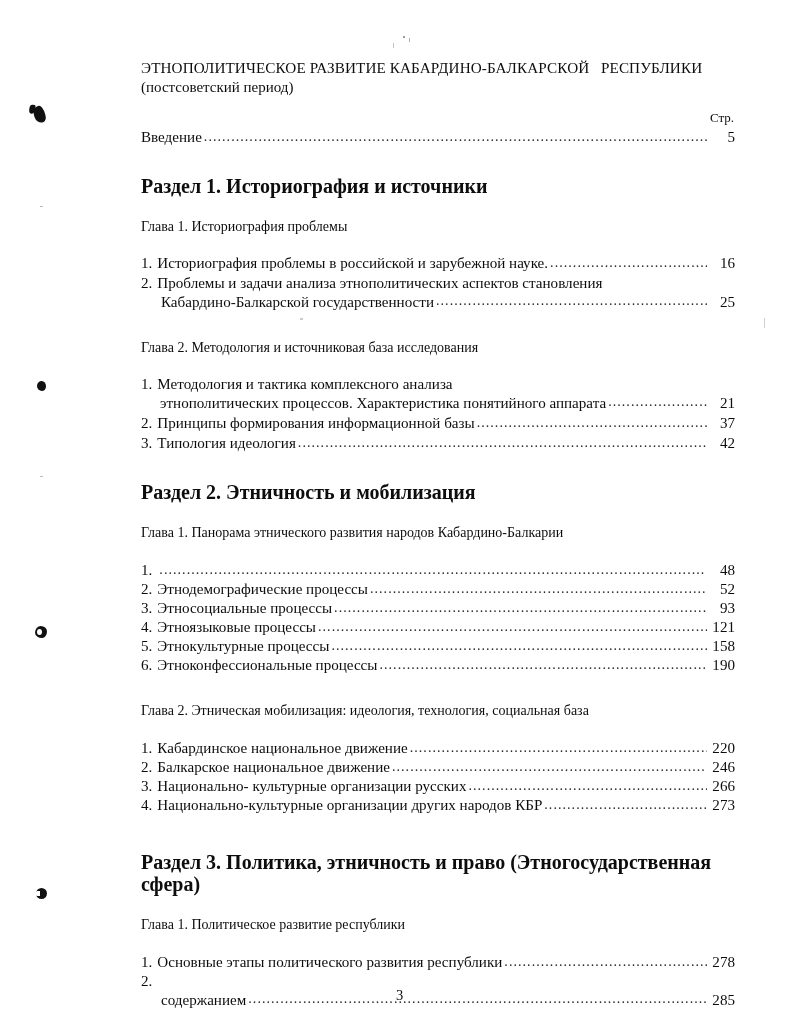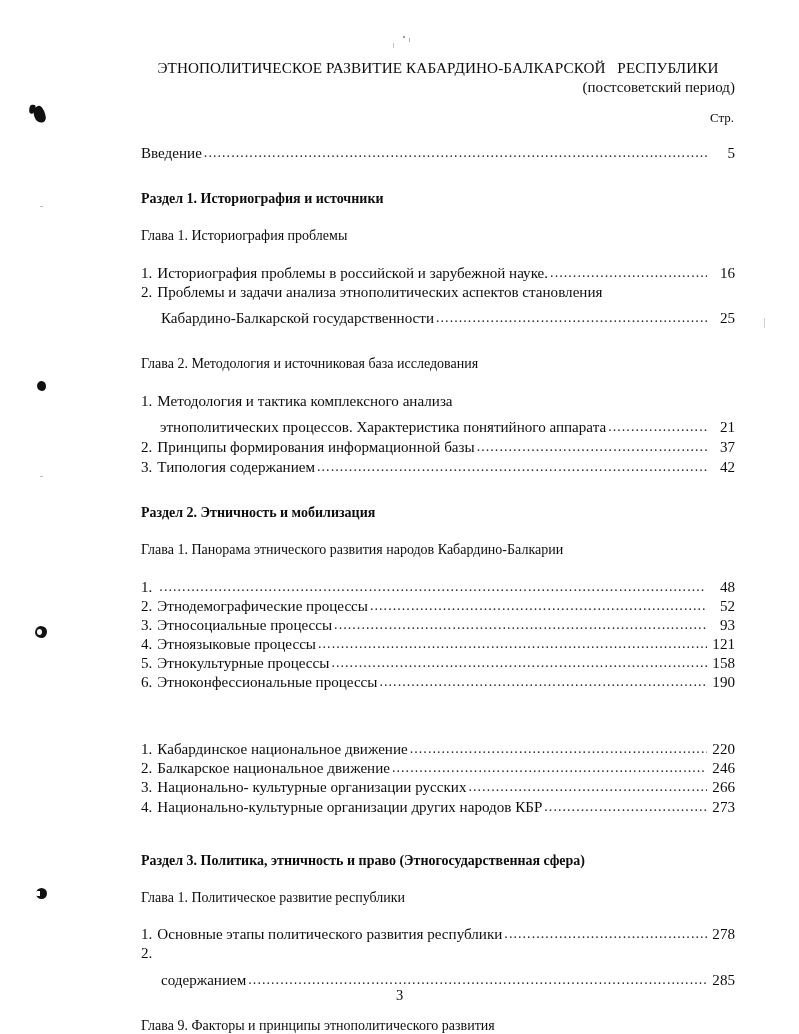--- a/index.html
+++ b/index.html
@@ -88,28 +88,28 @@
   .content {
     position: absolute;
     left: 141px;
     top: 58px;
     width: 594px;
   }
 
   .doc-title {
     font-size: 15.2px;
     letter-spacing: .1px;
-    text-align: center;
+    text-align: left;
     line-height: 1.28;
     white-space: pre;
     margin: 0;
   }
   .doc-subtitle {
     font-size: 15px;
-    text-align: right;
+    text-align: left;
     line-height: 1.3;
     margin: 1px 0 12px 0;
   }
 
   .col-head {
     text-align: right;
     font-size: 13px;
     margin: 8px 0 0 0;
     padding-right: 1px;
   }
@@ -138,25 +138,25 @@
     position: relative;
     top: -1px;
   }
   .toc-page {
     flex: 0 0 auto;
     text-align: right;
     min-width: 26px;
   }
 
   
-  .intro-row { margin-top: 20px; }
+  .intro-row { margin-top: 4px; }
 
   .section-title {
     font-weight: bold;
-    font-size: 14px;
+    font-size: 20px;
     margin: 0;
     line-height: 1.1;
   }
   .chapter-title {
     font-size: 14px;
     margin: 0;
     line-height: 1.1;
   }
 
   .list-block .toc-row { margin-top: 4px; }
@@ -166,24 +166,24 @@
   .toc-wrap {
     font-size: 15.1px;
     line-height: 1.0;
   }
   .toc-wrap .first-line {
     display: flex;
     white-space: nowrap;
   }
   .toc-wrap .second-line {
     display: flex;
-    align-items: flex-end;
+    align-items: flex-start;
     white-space: nowrap;
     padding-left: 20px;
-    margin-top: 11px;
+    margin-top: 4px;
   }
   .toc-wrap .first-line .toc-num { padding-right: 5px; }
   .gap-lg  { height: 22px; }
   .gap-xl  { height: 30px; }
   .gap-xxl { height: 38px; }
 
   .page-number {
     position: absolute;
     left: 0;
     right: 0;
@@ -267,21 +267,21 @@
         </div>
       </div>
       <div class="toc-row" style="margin-top:5px;">
         <span class="toc-num">2.</span>
         <span class="toc-text">Принципы формирования информационной базы</span>
         <span class="toc-dots">........................................................................................................................</span>
         <span class="toc-page">37</span>
       </div>
       <div class="toc-row" style="margin-top:5px;">
         <span class="toc-num">3.</span>
-        <span class="toc-text">Типология содержанием</span>
+        <span class="toc-text">Типология идеология</span>
         <span class="toc-dots">........................................................................................................................</span>
         <span class="toc-page">42</span>
       </div>
     </div>
 
     <div class="gap-xl"></div>
 
     <div class="section-title">Раздел 2. Этничность и мобилизация</div>
     <div class="gap-lg"></div>
     <div class="chapter-title">Глава 1. Панорама этнического  развития народов Кабардино-Балкарии</div>
@@ -320,20 +320,21 @@
       <div class="toc-row">
         <span class="toc-num">6.</span>
         <span class="toc-text">Этноконфессиональные процессы</span>
         <span class="toc-dots">........................................................................................................................</span>
         <span class="toc-page">190</span>
       </div>
     </div>
 
     <div class="gap-xl"></div>
 
+    <div class="chapter-title">Глава 2. Этническая мобилизация: идеология, технология, социальная база</div>
     <div class="gap-lg"></div>
 
     <div class="list-block">
       <div class="toc-row">
         <span class="toc-num">1.</span>
         <span class="toc-text">Кабардинское национальное движение</span>
         <span class="toc-dots">........................................................................................................................</span>
         <span class="toc-page">220</span>
       </div>
       <div class="toc-row">

